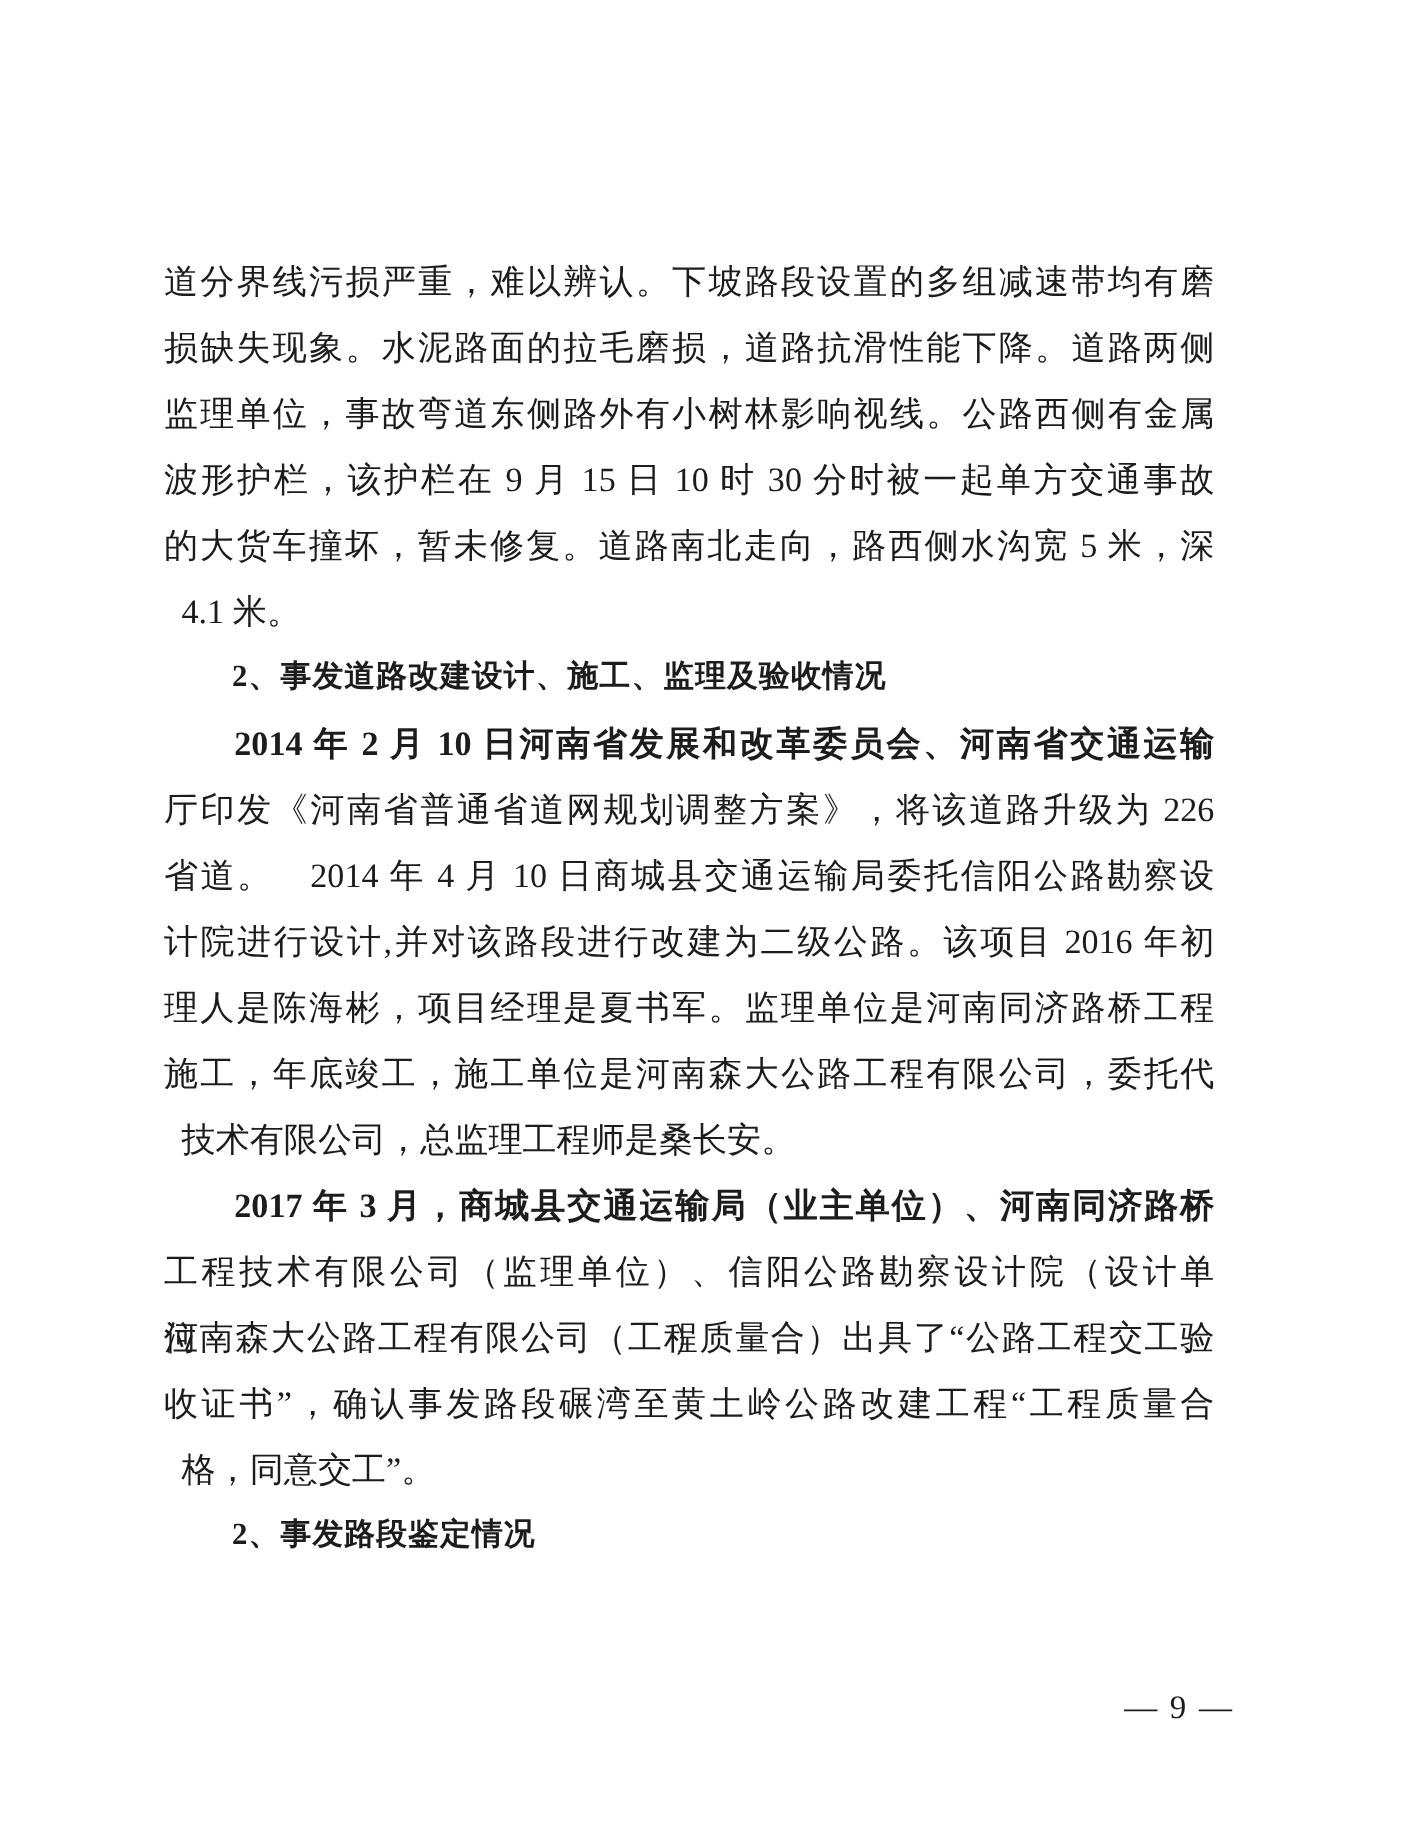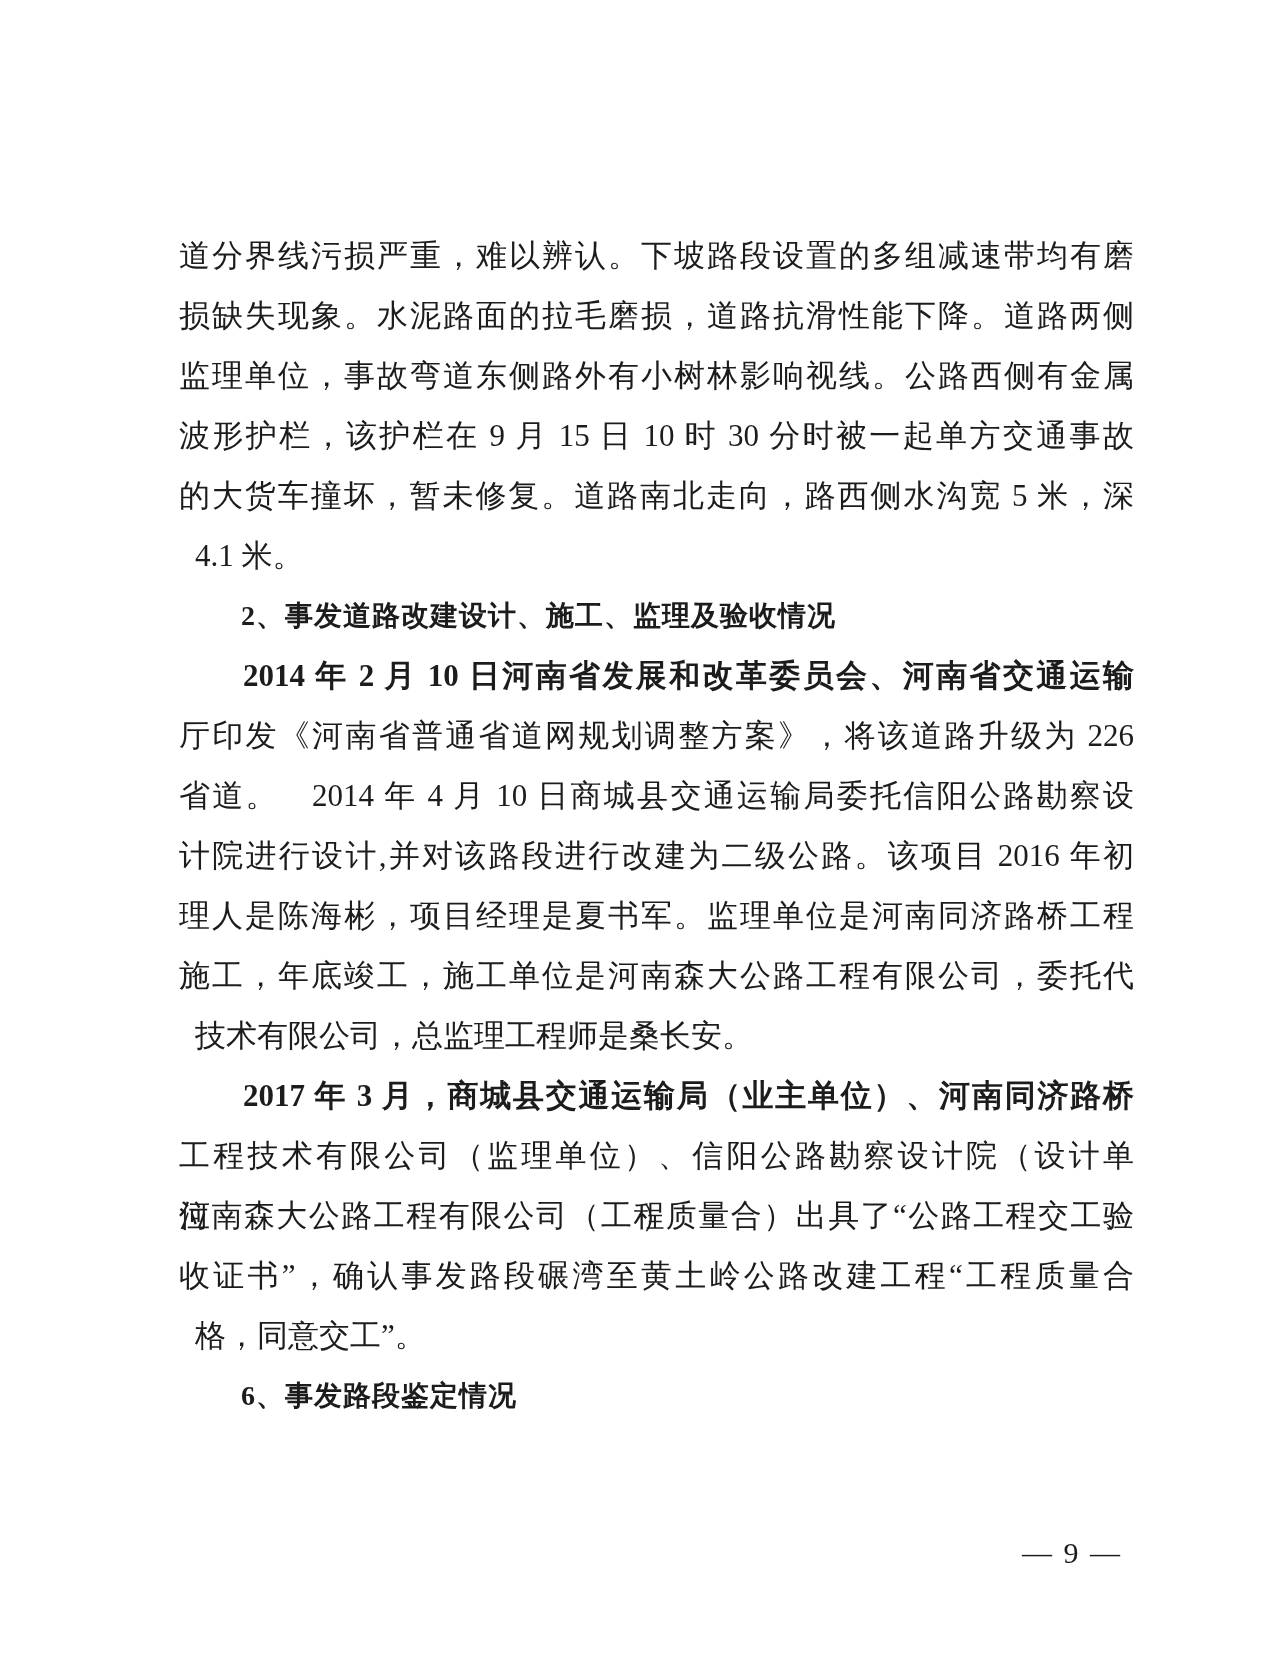--- a/index.html
+++ b/index.html
@@ -8,21 +8,21 @@
     position: relative;
     width: 1280px;
     height: 1656px;
     background: #ffffff;
     font-family: "Liberation Serif", "DejaVu Serif", serif;
     color: #1c1c1c;
     overflow: hidden;
   }
   .text-block {
     position: absolute;
-    left: 179px;
+    left: 149px;
     top: 226px;
     width: 955px;
   }
   .line {
     height: 60px;
     line-height: 60px;
     font-size: 31px;
     white-space: pre-wrap;
   }
   
@@ -76,17 +76,17 @@
     <div class="line j">省道。　2014 年 4 月 10 日商城县交通运输局委托信阳公路勘察设</div>
     <div class="line j">计院进行设计,并对该路段进行改建为二级公路。该项目 2016 年初</div>
     <div class="line j">理人是陈海彬，项目经理是夏书军。监理单位是河南同济路桥工程</div>
     <div class="line j">施工，年底竣工，施工单位是河南森大公路工程有限公司，委托代</div>
     <div class="line last">技术有限公司，总监理工程师是桑长安。</div>
     <div class="line j indent">2017 年 3 月，商城县交通运输局（业主单位）、河南同济路桥</div>
     <div class="line j">工程技术有限公司（监理单位）、信阳公路勘察设计院（设计单位）、</div>
     <div class="line j">河南森大公路工程有限公司（工程质量合）出具了“公路工程交工验</div>
     <div class="line j">收证书”，确认事发路段碾湾至黄土岭公路改建工程“工程质量合</div>
     <div class="line last">格，同意交工”。</div>
-    <div class="line heading">6、事发路段鉴定情况</div>
+    <div class="line heading">2、事发路段鉴定情况</div>
   </div>
 
   <div class="page-number">— 9 —</div>
 </div>
 
 </body></html>

